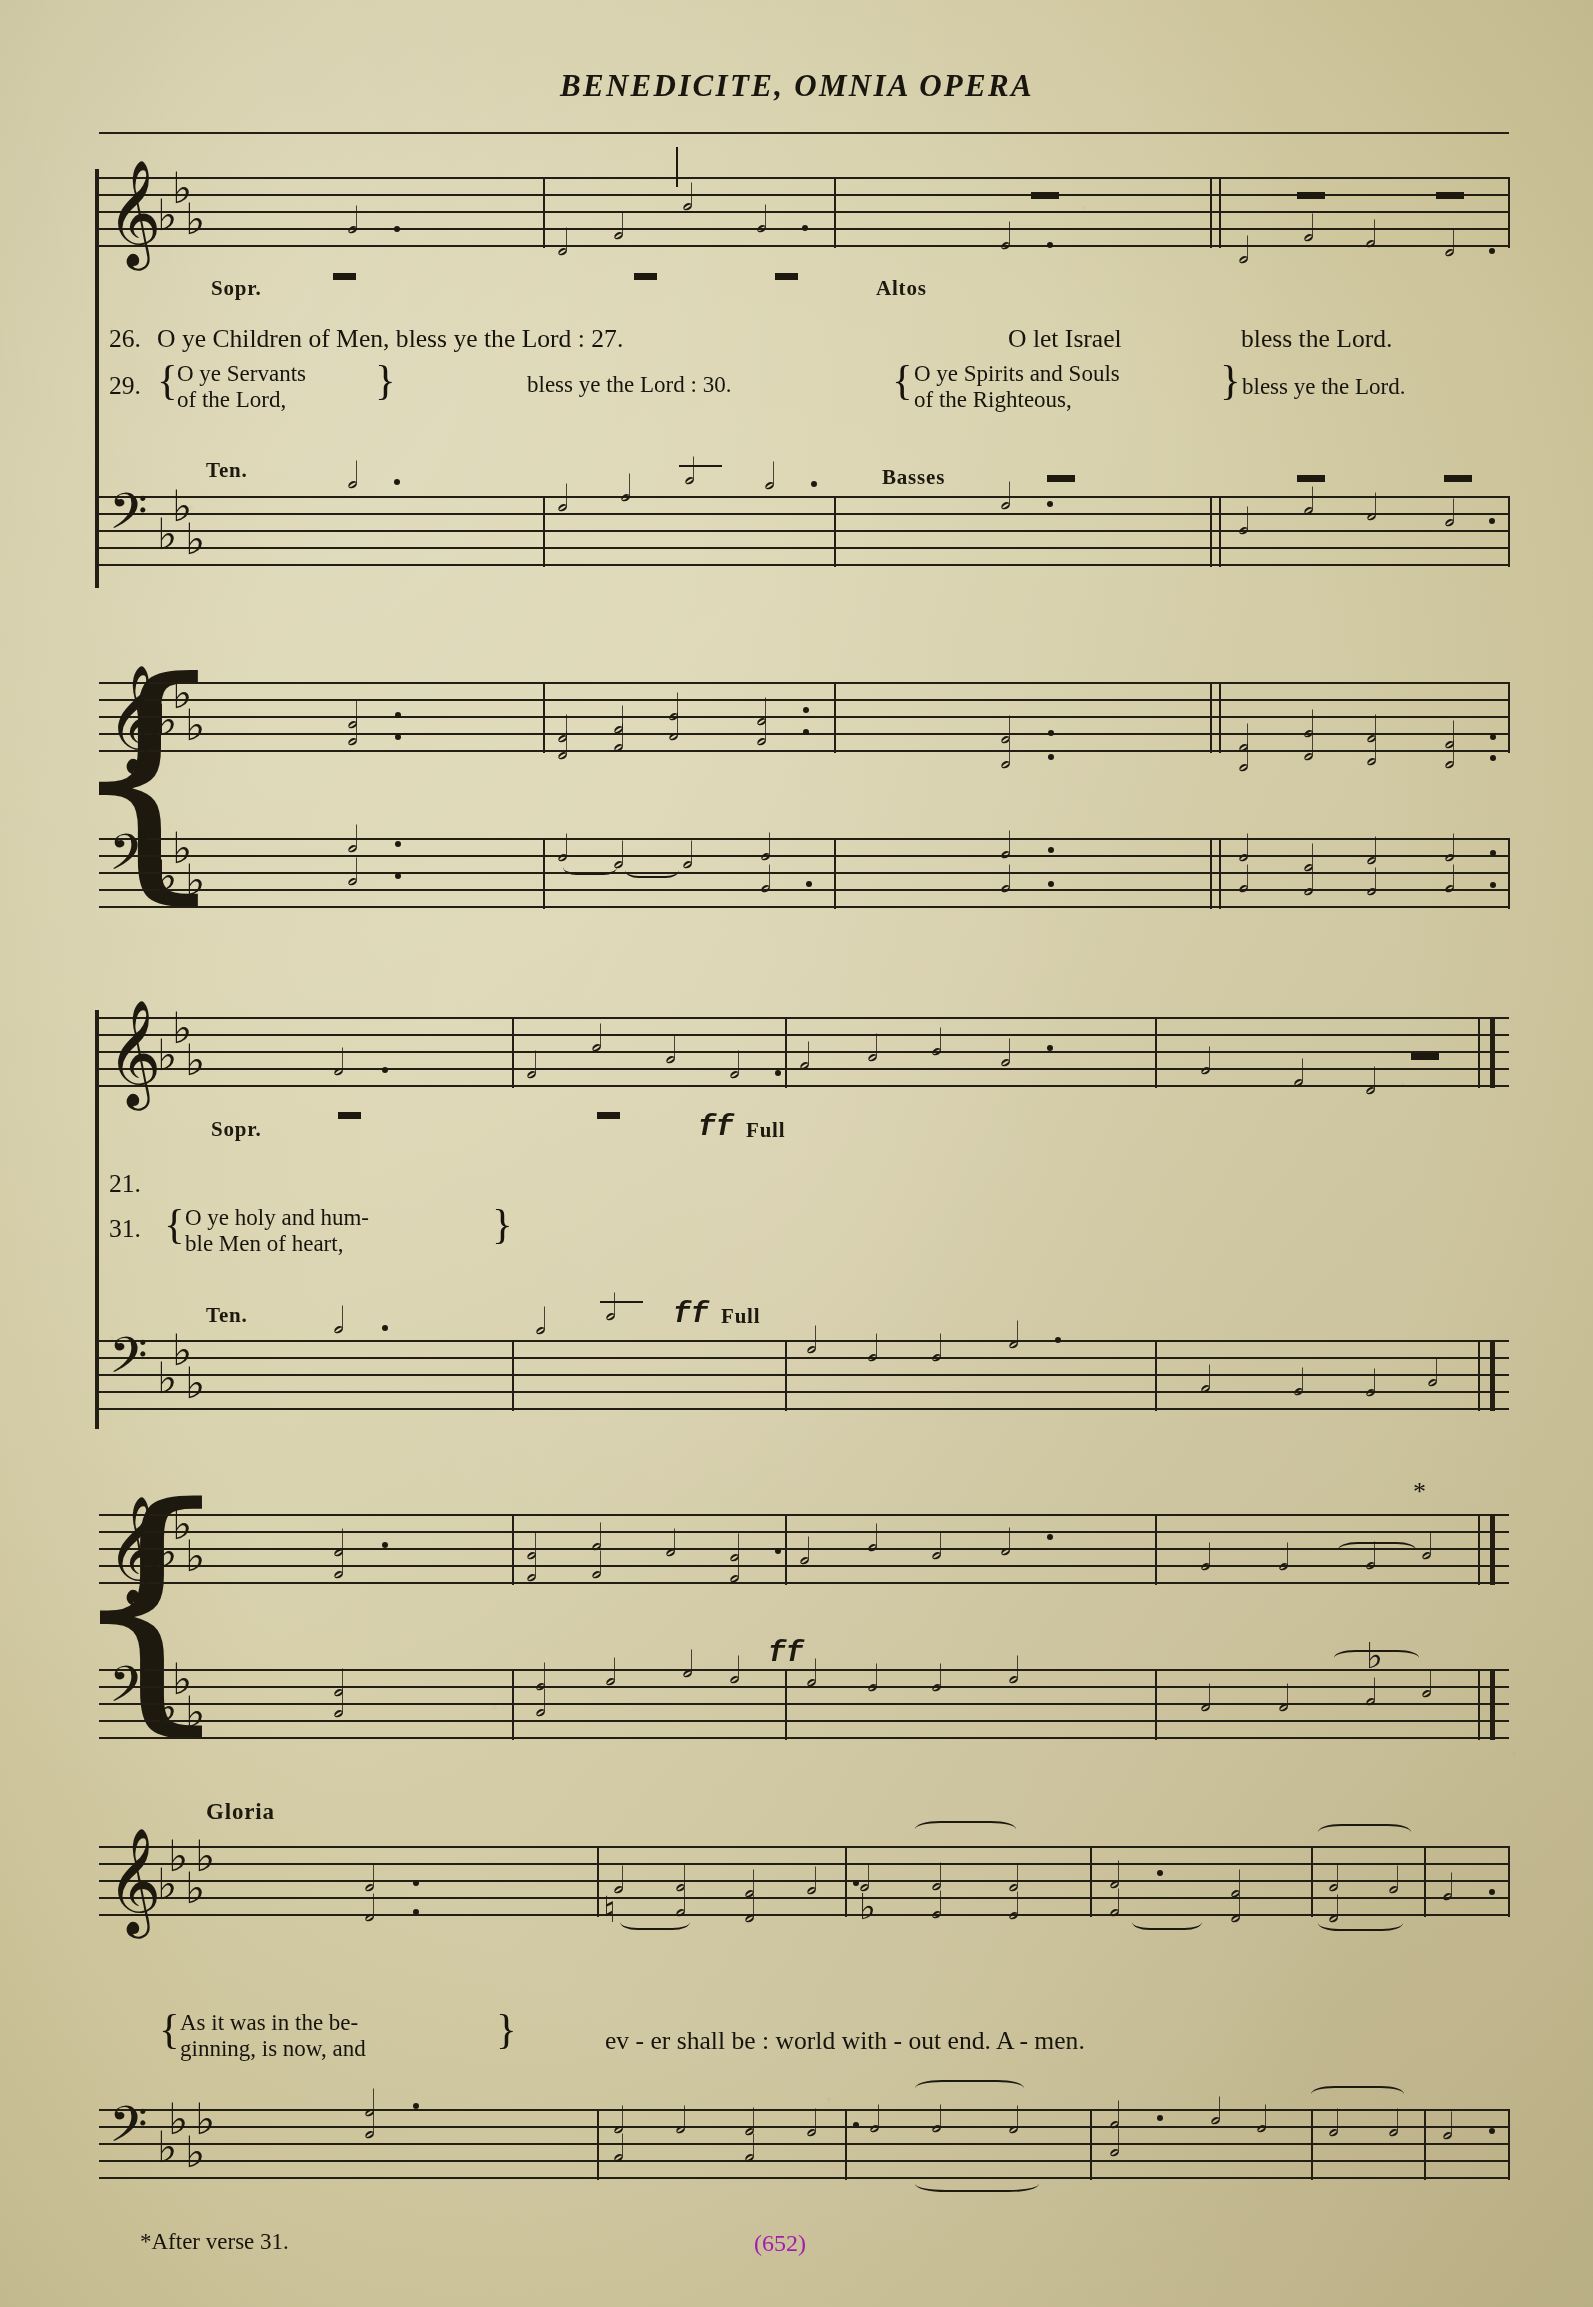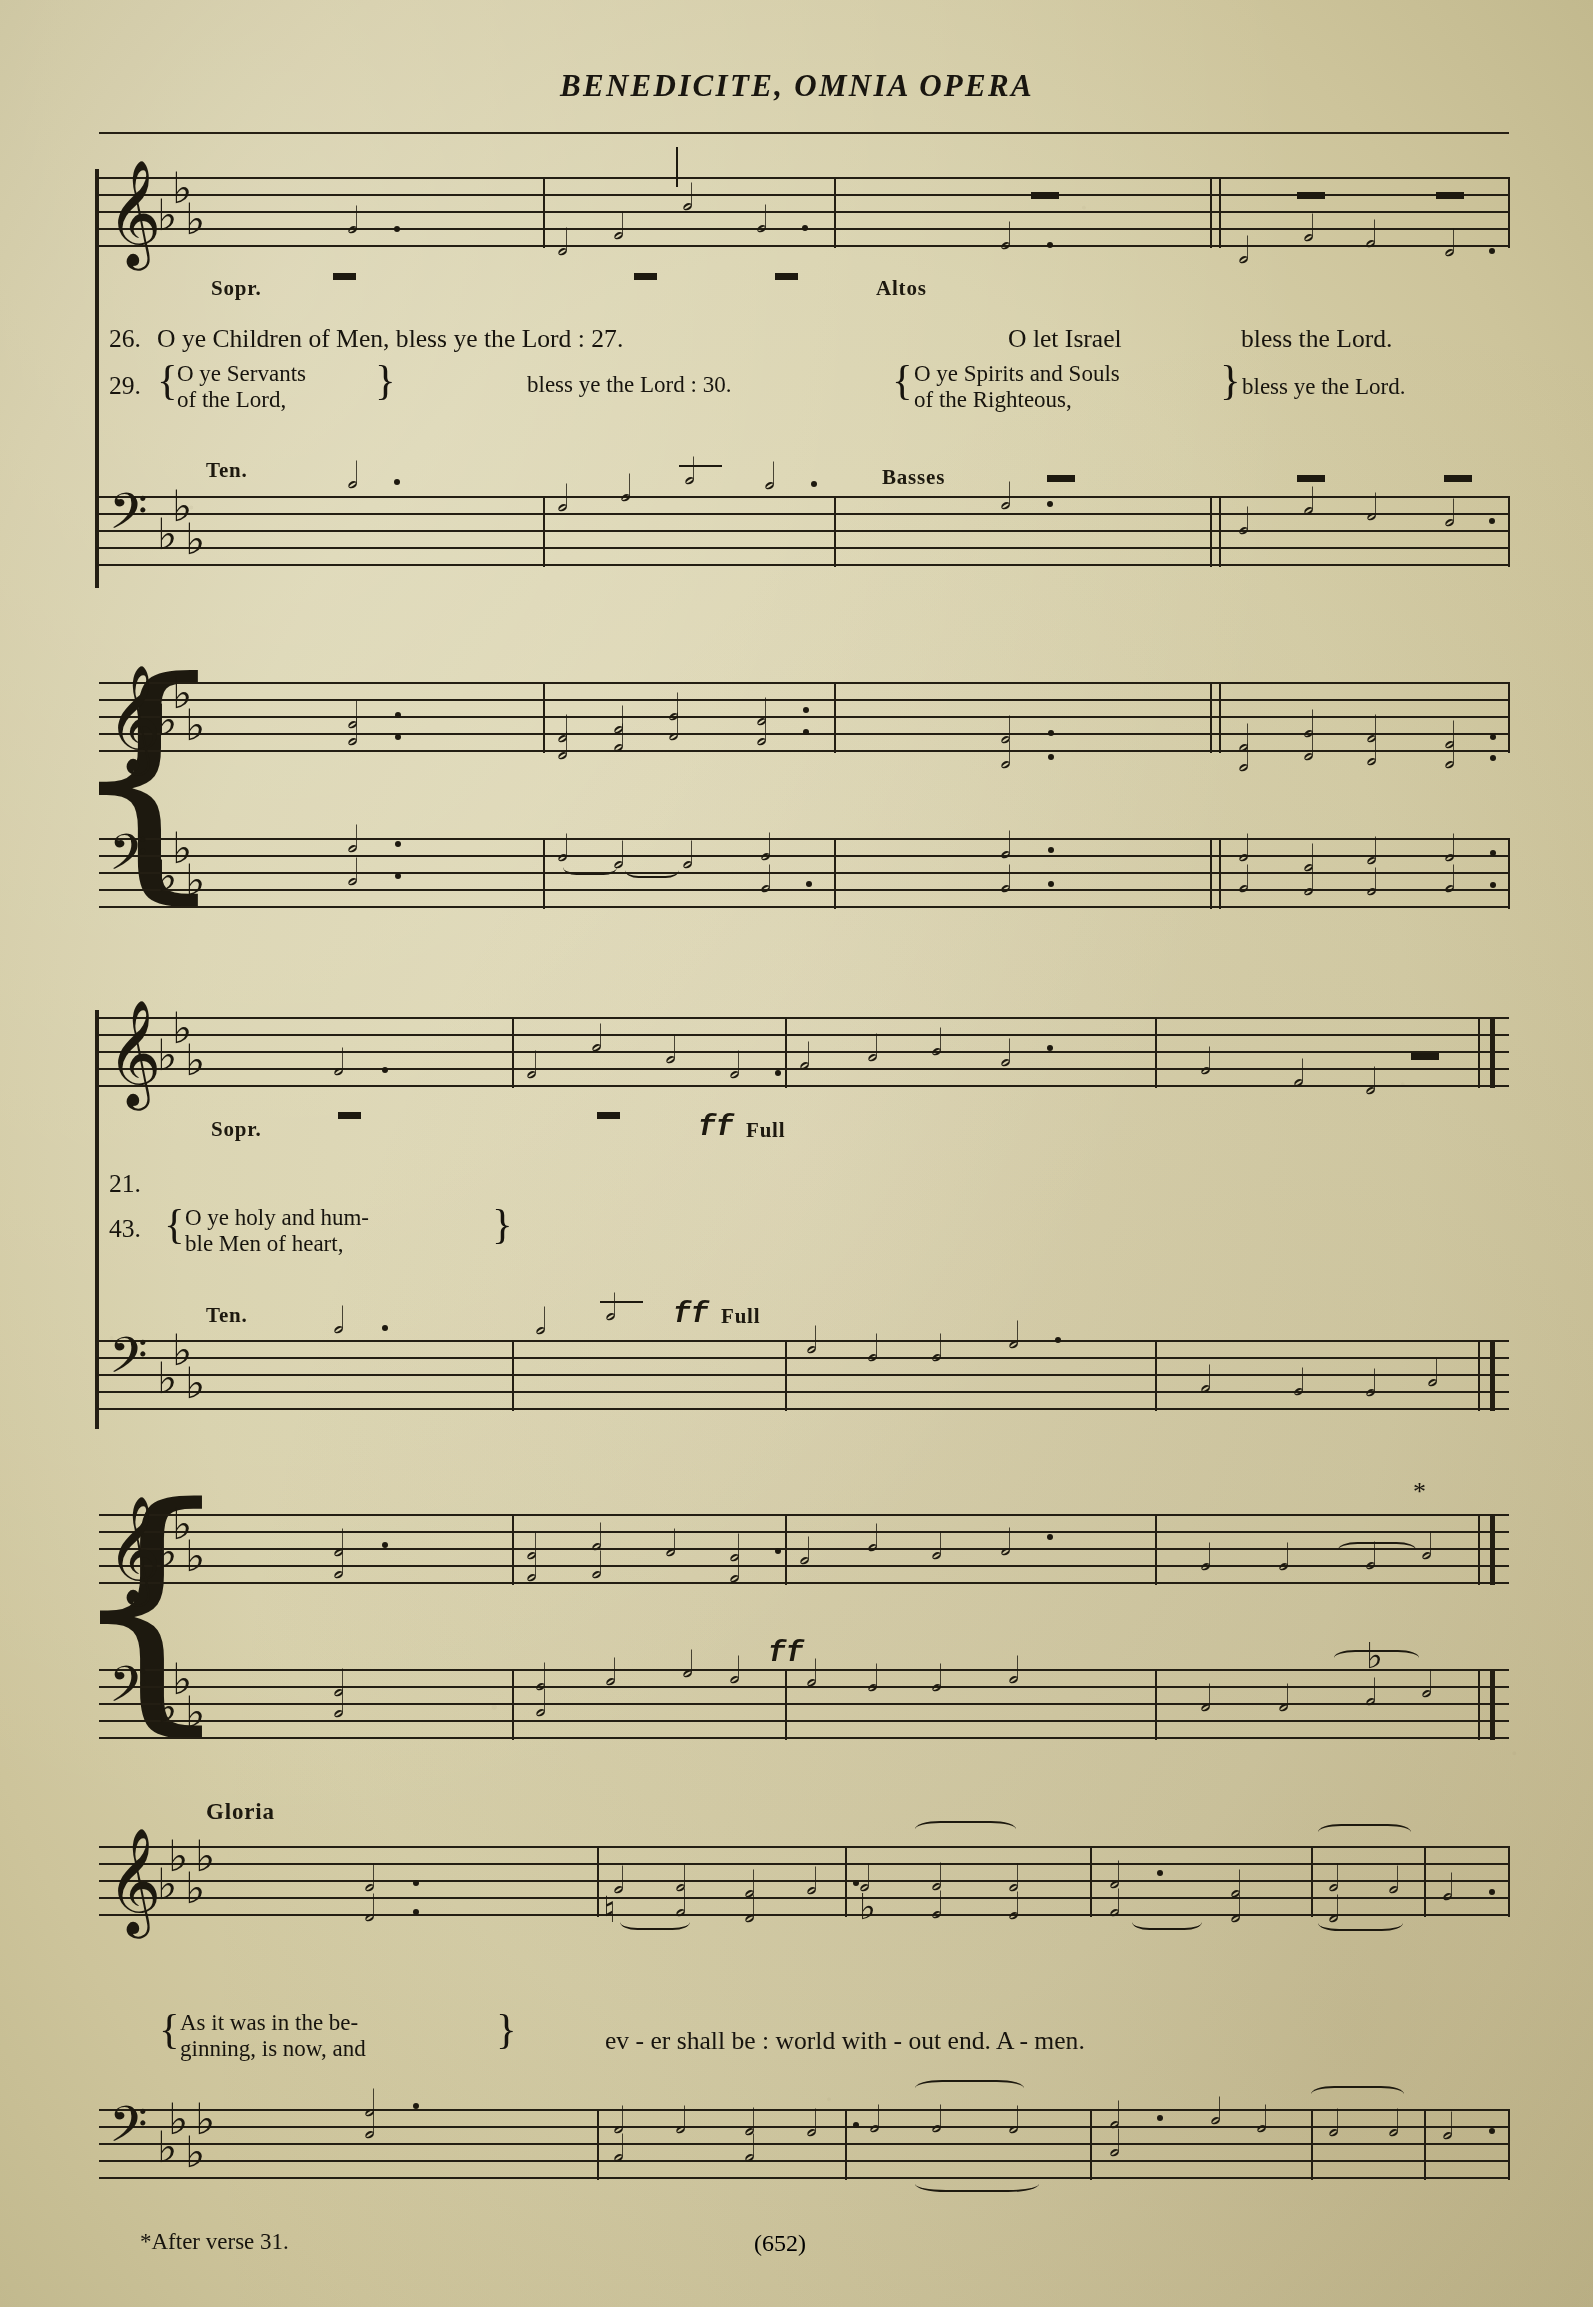--- a/index.html
+++ b/index.html
@@ -171,21 +171,21 @@
   .footnote {
     position: absolute;
     font-family: "Liberation Serif", serif;
     font-size: 23px;
     color: #17140e;
   }
   .pagenum {
     position: absolute;
     font-family: "Liberation Serif", serif;
     font-size: 24px;
-    color: #000000;
+    color: #a21caf;
   }
   .asterisk {
     position: absolute;
     font-family: "Liberation Serif", serif;
     font-size: 26px;
     color: #17140e;
   }
 </style>
 </head>
 <body>
@@ -450,21 +450,21 @@
   <div class="rest" style="left:1411px;top:1053px;width:28px;"></div>
   <div class="rest" style="left:338px;top:1112px;width:23px;"></div>
   <div class="rest" style="left:597px;top:1112px;width:23px;"></div>
 
   <div class="vlabel" style="left:211px;top:1117px;">Sopr.</div>
   <div class="dyn" style="left:698px;top:1110px;">ff</div>
   <div class="vlabel" style="left:746px;top:1118px;">Full</div>
 
   <div class="verse" style="left:109px;top:1169px;">21.</div>
 
-  <div class="verse" style="left:109px;top:1214px;">43.</div>
+  <div class="verse" style="left:109px;top:1214px;">31.</div>
   <div class="brace-text" style="left:164px;top:1202px;">{</div>
   <div class="twoline" style="left:185px;top:1205px;">
     <div>O ye holy and hum-</div>
     <div>ble Men of heart,</div>
   </div>
   <div class="brace-text" style="left:492px;top:1202px;">}</div>
 
   <div class="vlabel" style="left:206px;top:1303px;">Ten.</div>
   <div class="dyn" style="left:673px;top:1297px;">ff</div>
   <div class="vlabel" style="left:721px;top:1304px;">Full</div>

